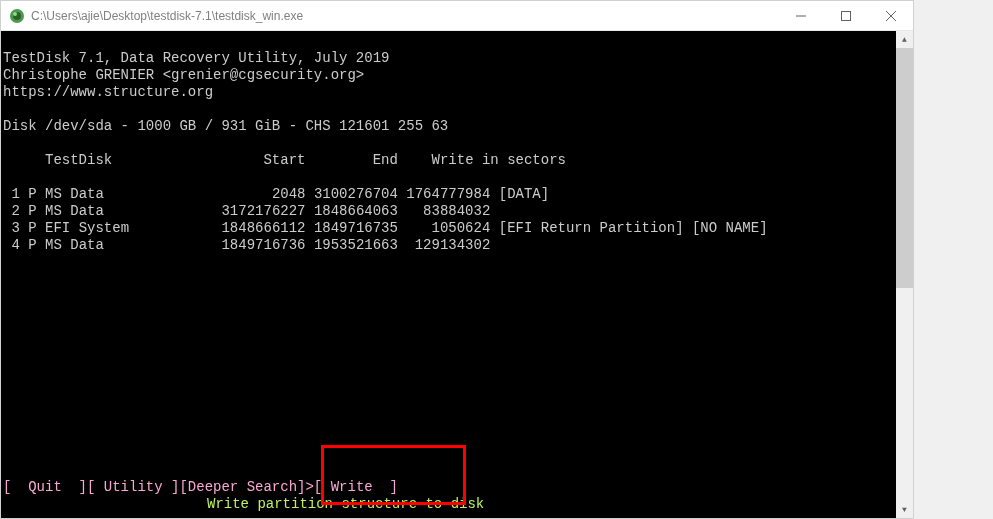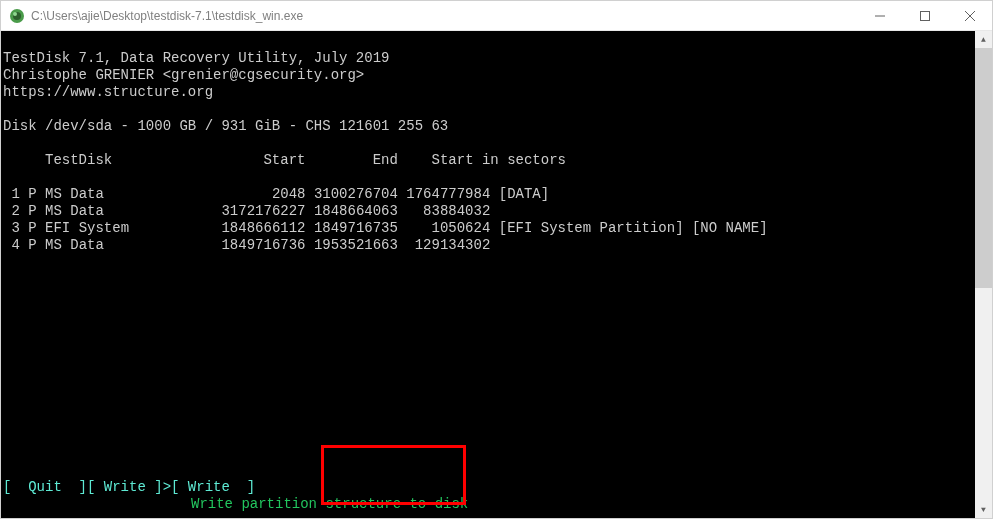--- a/index.html
+++ b/index.html
@@ -10,21 +10,21 @@
     body {
       width: 993px;
       height: 519px;
       font-family: "SimSun", "Courier New", monospace;
       font-size: 13px;
       background: #f0f0f0;
       overflow: hidden;
       position: relative;
     }
     .window {
-      width: 993px;
+      width: 914px;
       height: 519px;
       background: #ffffff;
       display: flex;
       flex-direction: column;
       border: 1px solid #d0d0d0;
     }
     .titlebar {
       height: 30px;
       background: #ffffff;
       display: flex;
@@ -106,27 +106,27 @@
     }
     .menu-row {
       position: absolute;
       bottom: 22px;
       left: 2px;
       display: flex;
       gap: 0;
       white-space: pre;
     }
     .menu-item {
-      color: #5eead4;
+      color: #f9a8d4;
     }
     .hint-row {
       position: absolute;
       bottom: 5px;
-      left: 190px;
-      color: #22c55e;
+      left: 206px;
+      color: #bef264;
       white-space: pre;
     }
     .highlight-box {
       position: absolute;
       border: 3px solid #ff0000;
       pointer-events: none;
     }
   </style>
 </head>
 <body>
@@ -162,27 +162,27 @@
   </div>
 
   <div class="console-area">
     <div class="console-content">
 <span>TestDisk 7.1, Data Recovery Utility, July 2019</span>
 <span>Christophe GRENIER &lt;grenier@cgsecurity.org&gt;</span>
 <span>https://www.structure.org</span>
 
 <span>Disk /dev/sda - 1000 GB / 931 GiB - CHS 121601 255 63</span>
 
-     <span>TestDisk</span>                  <span>Start</span>        <span>End</span>    <span>Start in sectors</span>
+     <span>TestDisk</span>                  <span>Start</span>        <span>End</span>    <span>Write in sectors</span>
 
 <span> <span>1</span> <span>P</span> <span>MS Data</span>              <span>      2048</span> <span>3100276704</span> <span>1764777984</span> <span>[DATA]</span></span>
 <span> <span>2</span> <span>P</span> <span>MS Data</span>              <span>3172176227</span> <span>1848664063</span> <span>  83884032</span> <span></span></span>
-<span> <span>3</span> <span>P</span> <span>EFI System</span>           <span>1848666112</span> <span>1849716735</span> <span>   1050624</span> <span>[EFI System Partition] [NO NAME]</span></span>
+<span> <span>3</span> <span>P</span> <span>EFI System</span>           <span>1848666112</span> <span>1849716735</span> <span>   1050624</span> <span>[EFI Return Partition] [NO NAME]</span></span>
 <span> <span>4</span> <span>P</span> <span>MS Data</span>              <span>1849716736</span> <span>1953521663</span> <span> 129134302</span> <span></span></span>
-      <div class="menu-row"> <span class="menu-item">[  Quit  ]</span>  <span class="menu-item">[ Write ]</span>   <span class="menu-item">&gt;[ Write  ]</span></div>
+      <div class="menu-row"> <span class="menu-item">[  Quit  ]</span>  <span class="menu-item">[ Utility ]</span>  <span class="menu-item">[Deeper Search]</span> <span class="menu-item">&gt;[ Write  ]</span></div>
       <div class="hint-row">Write partition structure to disk</div>
     </div>
     <div class="scrollbar">
       <div class="scrollbar-arrow up">▲</div>
       <div class="scrollbar-thumb"></div>
       <div class="scrollbar-arrow down">▼</div>
     </div>
   </div>
 </div>
 

